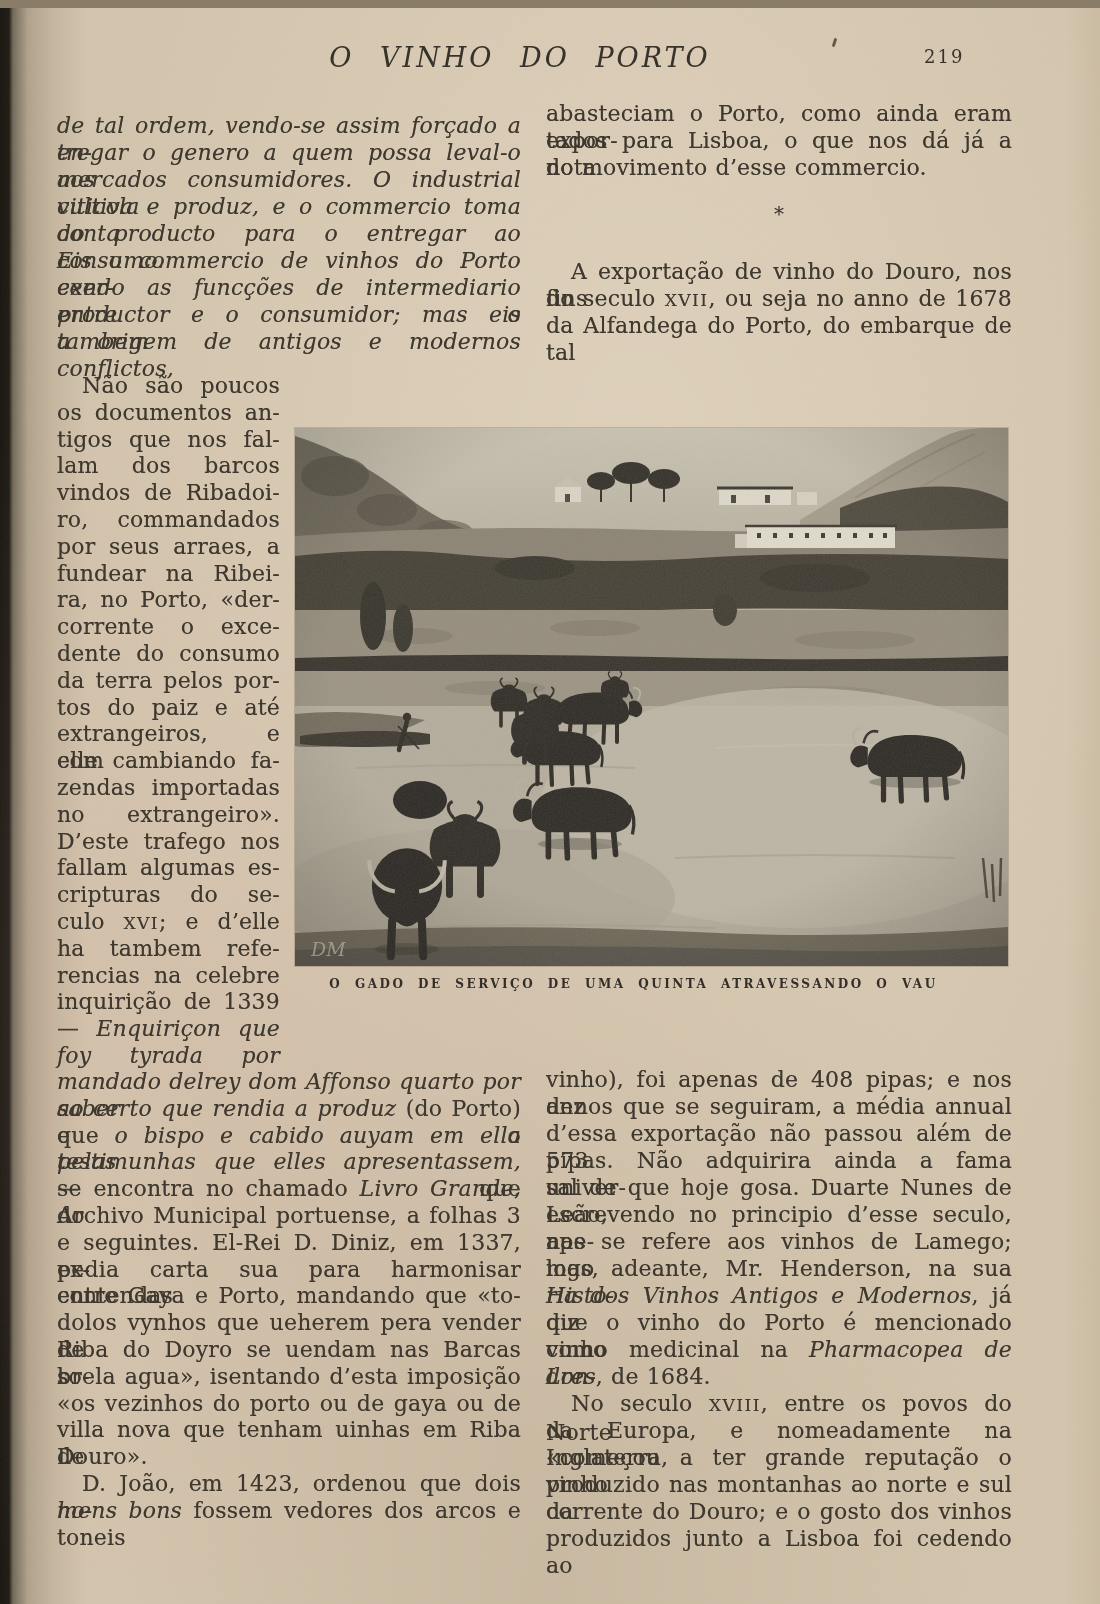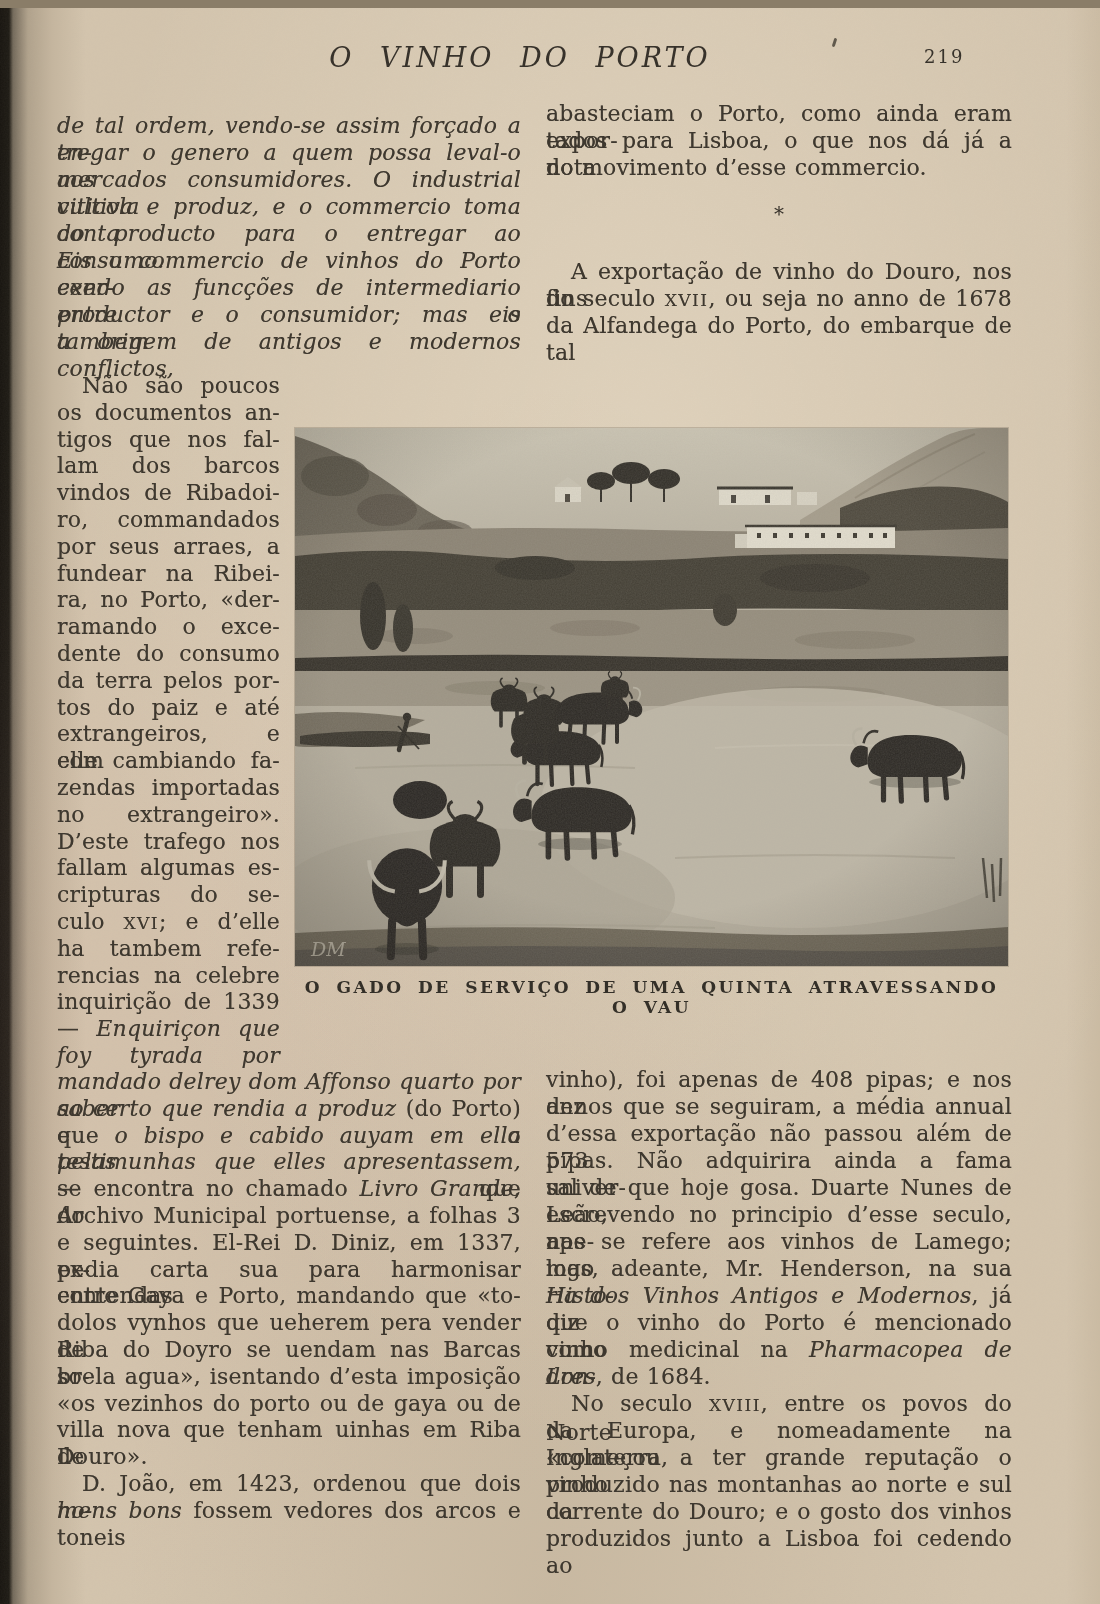--- a/index.html
+++ b/index.html
@@ -53,23 +53,23 @@
   }
   .separator{
     position:absolute;top:194px;left:546px;width:466px;
     text-align:center;font-size:20px;color:#332e27;
   }
   .photo{
     position:absolute;left:295px;top:420px;width:713px;height:538px;
     outline:1px solid rgba(40,34,24,0.18);
   }
   .caption{
-    position:absolute;left:295px;top:969px;width:713px;
+    position:absolute;left:277px;top:969px;width:713px;
     text-align:center;
-    font-size:17px;font-weight:bold;
+    font-size:12px;font-weight:bold;
     letter-spacing:2.5px;word-spacing:6px;
     color:#2f2b24;
   }
   .noise{position:absolute;left:0;top:0;pointer-events:none;}
 </style>
 </head>
 <body>
 
 <div class="page">
 
@@ -106,21 +106,21 @@
   <div class="tx lh268" style="left:57px;top:365px;width:223px;">
       <div class="line ind"><span>Não são poucos</span></div>
       <div class="line"><span>os documentos an-</span></div>
       <div class="line"><span>tigos que nos fal-</span></div>
       <div class="line"><span>lam dos barcos</span></div>
       <div class="line"><span>vindos de Ribadoi-</span></div>
       <div class="line"><span>ro, commandados</span></div>
       <div class="line"><span>por seus arraes, a</span></div>
       <div class="line"><span>fundear na Ribei-</span></div>
       <div class="line"><span>ra, no Porto, «der-</span></div>
-      <div class="line"><span>ramando o exce-</span></div>
+      <div class="line"><span>corrente o exce-</span></div>
       <div class="line"><span>dente do consumo</span></div>
       <div class="line"><span>da terra pelos por-</span></div>
       <div class="line"><span>tos do paiz e até</span></div>
       <div class="line"><span>extrangeiros, e com</span></div>
       <div class="line"><span>elle cambiando fa-</span></div>
       <div class="line"><span>zendas importadas</span></div>
       <div class="line"><span>no extrangeiro».</span></div>
       <div class="line"><span>D’este trafego nos</span></div>
       <div class="line"><span>fallam algumas es-</span></div>
       <div class="line"><span>cripturas do se-</span></div>

